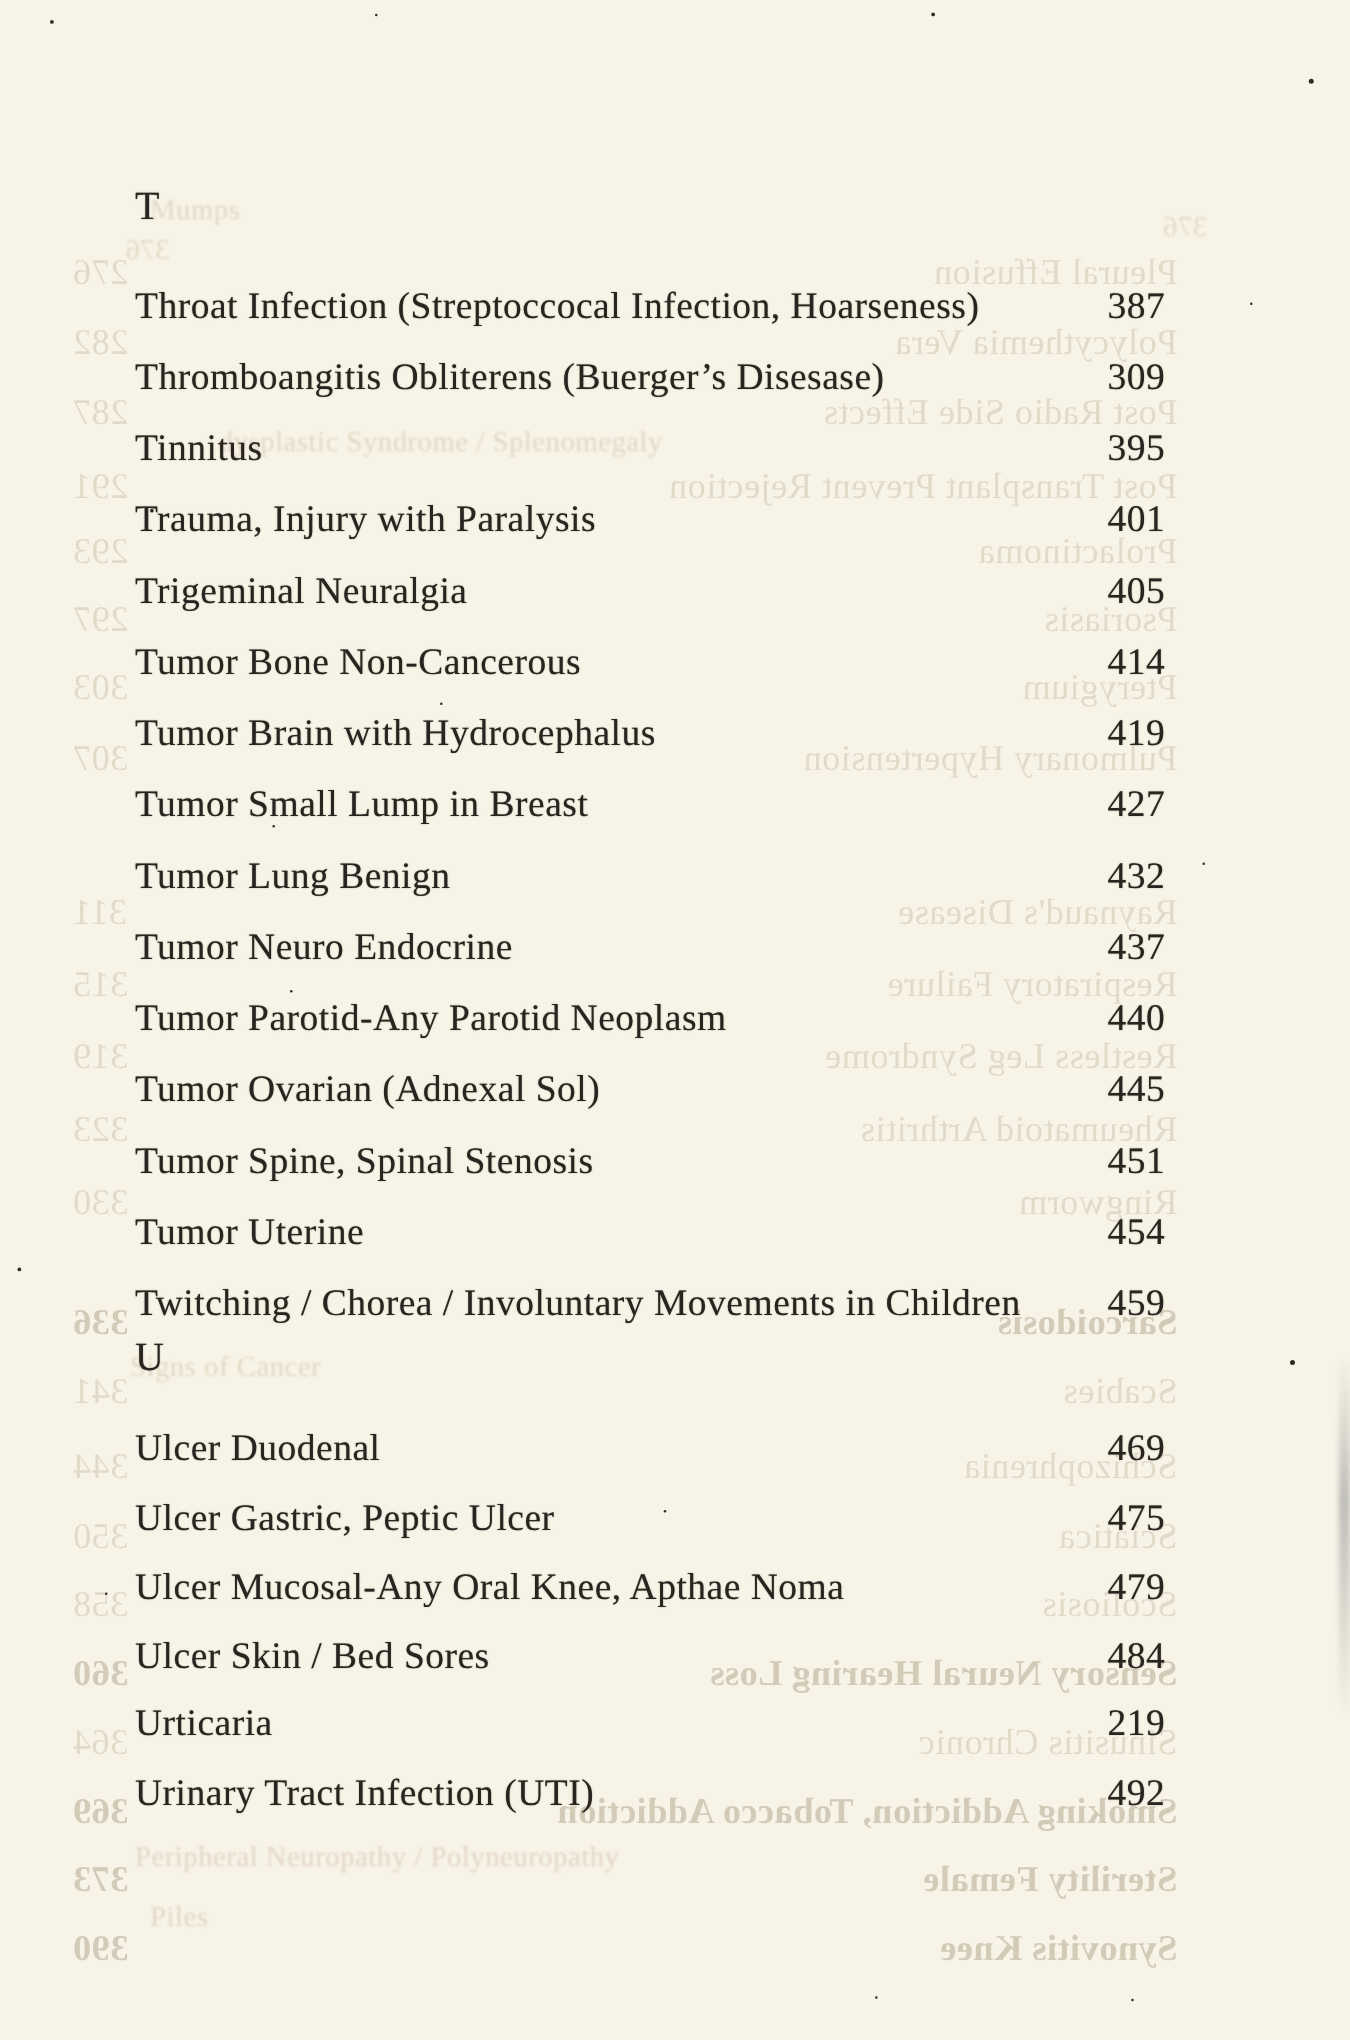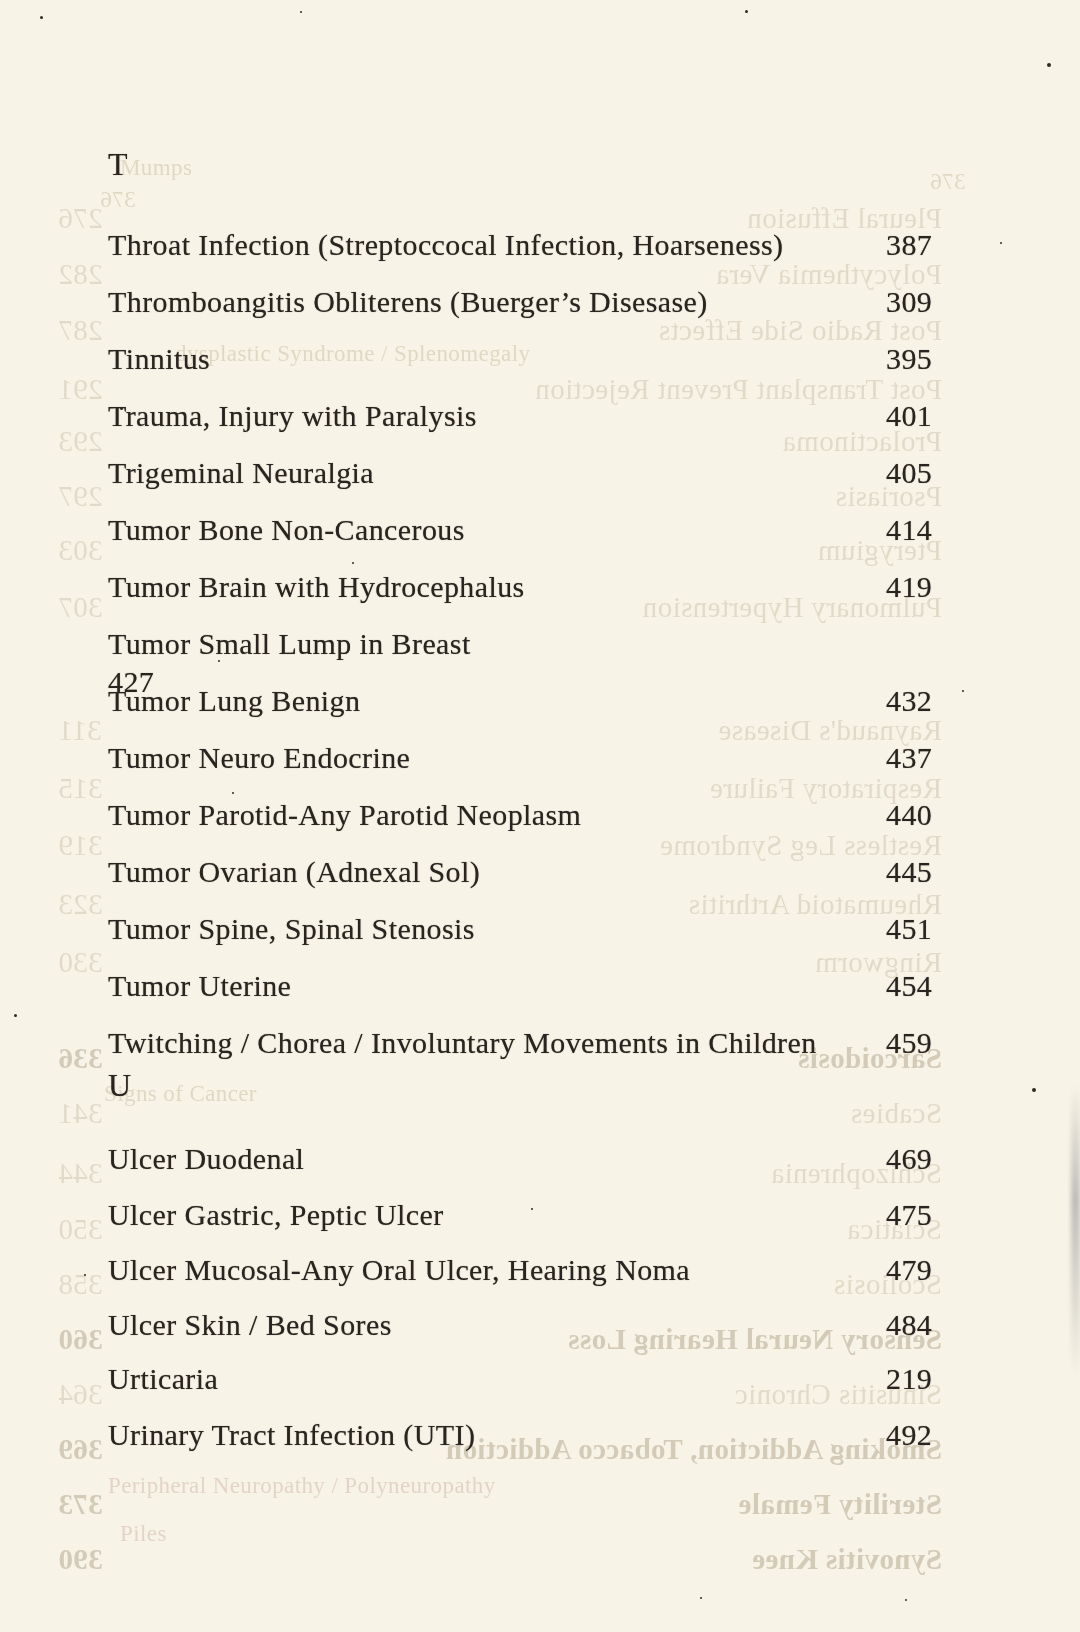--- a/index.html
+++ b/index.html
@@ -177,21 +177,21 @@
         <span class="pg">405</span>
       </div>
       <div class="row" style="top: 511px;">
         <span class="name">Tumor Bone Non-Cancerous</span>
         <span class="pg">414</span>
       </div>
       <div class="row" style="top: 568px;">
         <span class="name">Tumor Brain with Hydrocephalus</span>
         <span class="pg">419</span>
       </div>
-      <div class="row" style="top: 625px; flex-direction: column;">
+      <div class="row" style="top: 625px;">
         <span class="name">Tumor Small Lump in Breast</span>
         <span class="pg">427</span>
       </div>
       <div class="row" style="top: 682px;">
         <span class="name">Tumor Lung Benign</span>
         <span class="pg">432</span>
       </div>
       <div class="row" style="top: 739px;">
         <span class="name">Tumor Neuro Endocrine</span>
         <span class="pg">437</span>
@@ -222,21 +222,21 @@
       </div>
       <div class="row" style="top: 1140px;">
         <span class="name">Ulcer Duodenal</span>
         <span class="pg">469</span>
       </div>
       <div class="row" style="top: 1196px;">
         <span class="name">Ulcer Gastric, Peptic Ulcer</span>
         <span class="pg">475</span>
       </div>
       <div class="row" style="top: 1251px;">
-        <span class="name">Ulcer Mucosal-Any Oral Ulcer, Hearing Noma</span>
+        <span class="name">Ulcer Mucosal-Any Oral Knee, Apthae Noma</span>
         <span class="pg">479</span>
       </div>
       <div class="row" style="top: 1306px;">
         <span class="name">Ulcer Skin / Bed Sores</span>
         <span class="pg">484</span>
       </div>
       <div class="row" style="top: 1360px;">
         <span class="name">Urticaria</span>
         <span class="pg">219</span>
       </div>

